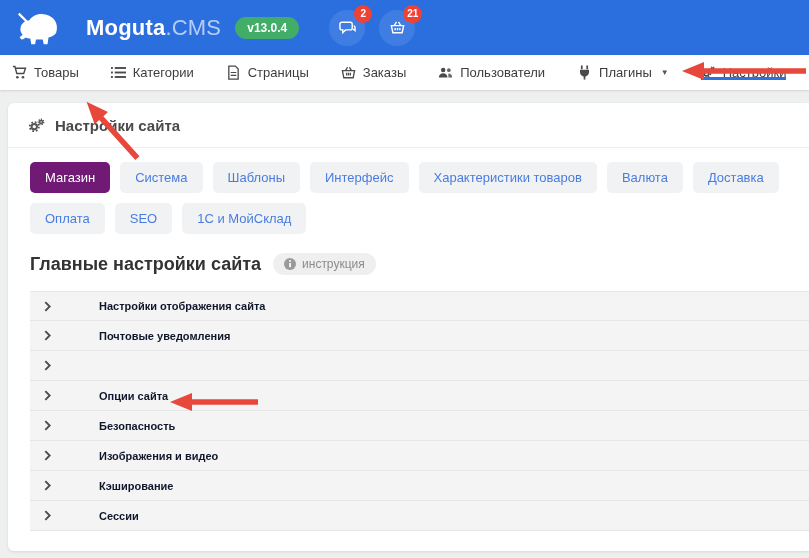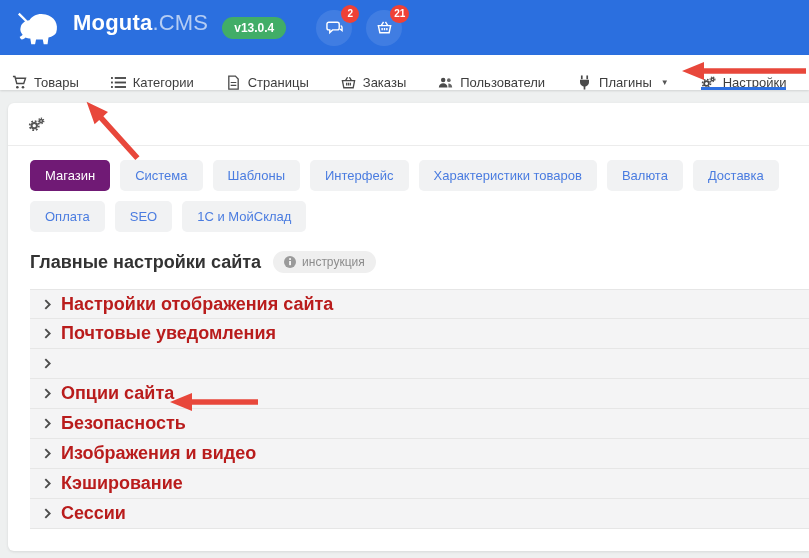--- a/index.html
+++ b/index.html
@@ -1,37 +1,37 @@
 <!DOCTYPE html>
 <html><head>
 <meta charset="utf-8">
 <style>
   * { margin:0; padding:0; box-sizing:border-box; }
   body { font-family:"Liberation Sans","DejaVu Sans",sans-serif; background:#eef0f0; }
   .page { position:relative; width:809px; height:558px; background:#eef0f0; overflow:hidden; }
 
   
   .topbar { height:55px; background:#2b6fdf; display:flex; align-items:center; padding:0 14px; }
-  .logo { display:flex; gap:13px; cursor:pointer; }
+  .logo { display:flex; align-items:center; gap:26px; cursor:pointer; }
   .logo svg { width:46px; height:36px; }
   .brand { font-size:22px; color:#fff; letter-spacing:.2px; }
   .brand b { font-weight:700; }
   .brand span { color:rgba(255,255,255,.65); font-weight:400; }
   .version { margin-left:14px; background:#41ad67; color:#fff; font-size:12px; font-weight:700;
              padding:4px 12px; border-radius:12px; }
   .top-actions { display:flex; gap:14px; margin-left:30px; }
   .circle-btn { position:relative; width:36px; height:36px; border-radius:50%;
                 background:rgba(255,255,255,.10); display:flex; align-items:center; justify-content:center; cursor:pointer; }
   .circle-btn svg { width:17px; height:17px; stroke:#fff; fill:none; stroke-width:1.5; }
   .notif { position:absolute; top:-5px; right:-7px; min-width:18px; height:18px; padding:0 4px;
            background:#ef4136; color:#fff; font-size:10px; font-weight:700; border-radius:9px;
            display:flex; align-items:center; justify-content:center; }
 
   
-  .nav { height:35px; background:#fff; display:flex; align-items:flex-end; padding-left:12px;
+  .nav { height:35px; background:#fff; display:flex; align-items:center; padding-left:12px;
          gap:32px; box-shadow:0 1px 2px rgba(0,0,0,.12); position:relative; }
   .nav-item { position:relative; display:flex; align-items:center; gap:7px; font-size:13px;
               color:#3d3d3d; font-weight:500; cursor:pointer; white-space:nowrap; }
   .nav-item svg { width:15px; height:15px; color:#4a4a4a; }
   .nav-item.active::after { content:""; position:absolute; left:0; right:0; bottom:0; height:3px; background:#2e70e1; }
   .caret { font-size:8px; color:#555; margin-left:2px; }
 
   
   .card { position:absolute; left:8px; right:0; top:103px; bottom:7px; background:#fff;
           border-radius:6px 0 0 6px; box-shadow:0 1px 3px rgba(0,0,0,.10); }
@@ -48,21 +48,21 @@
   .section-head h1 { font-size:18px; font-weight:700; color:#333; }
   .instr-badge { display:inline-flex; align-items:center; gap:6px; background:#efefef; color:#8c8c8c;
                  font-size:12px; padding:4px 11px; border-radius:12px; cursor:pointer; }
   .instr-badge svg { width:12px; height:12px; }
 
   .accordion { margin:11px 0 0 22px; }
   .acc-row { height:30px; background:#f4f4f5; border-bottom:1px solid #e6e6e6; display:flex;
              align-items:center; gap:10px; padding-left:14px; cursor:pointer; }
   .acc-row:first-child { border-top:1px solid #e6e6e6; }
   .acc-row svg { width:7px; height:11px; color:#4d4d4d; flex:0 0 auto; }
-  .acc-label { font-size:18px; font-weight:700; color:#b91c1c; }
+  .acc-label { font-size:11px; font-weight:700; color:#0f172a;margin-left:38px; }
 
   
   .arrow { position:absolute; pointer-events:none; }
   .arrow polygon { fill:#e8473b; }
   #arrow-nav { left:680px; top:60px; }
   #arrow-tab { left:72px; top:119px; transform:rotate(48deg); }
   #arrow-acc { left:168px; top:391px; }
 </style>
 </head>
 <body>
@@ -175,20 +175,21 @@
   <div class="card">
     <div class="card-title">
       <svg viewBox="0 0 19 16">
           <g fill="none" stroke="currentColor">
             <circle cx="7" cy="9.3" r="3" stroke-width="2.2"></circle>
             <circle cx="7" cy="9.3" r="5.1" stroke-width="2" stroke-dasharray="2 2"></circle>
             <circle cx="14.6" cy="4" r="1.7" stroke-width="1.7"></circle>
             <circle cx="14.6" cy="4" r="3" stroke-width="1.5" stroke-dasharray="1.4 1.3"></circle>
           </g>
         </svg>
+      <span>Настройки сайта</span>
     </div>
 
     <div class="tabs">
       <button class="tab active">Магазин</button>
       <button class="tab">Система</button>
       <button class="tab">Шаблоны</button>
       <button class="tab">Интерфейс</button>
       <button class="tab">Характеристики товаров</button>
       <button class="tab">Валюта</button>
       <button class="tab">Доставка</button>

